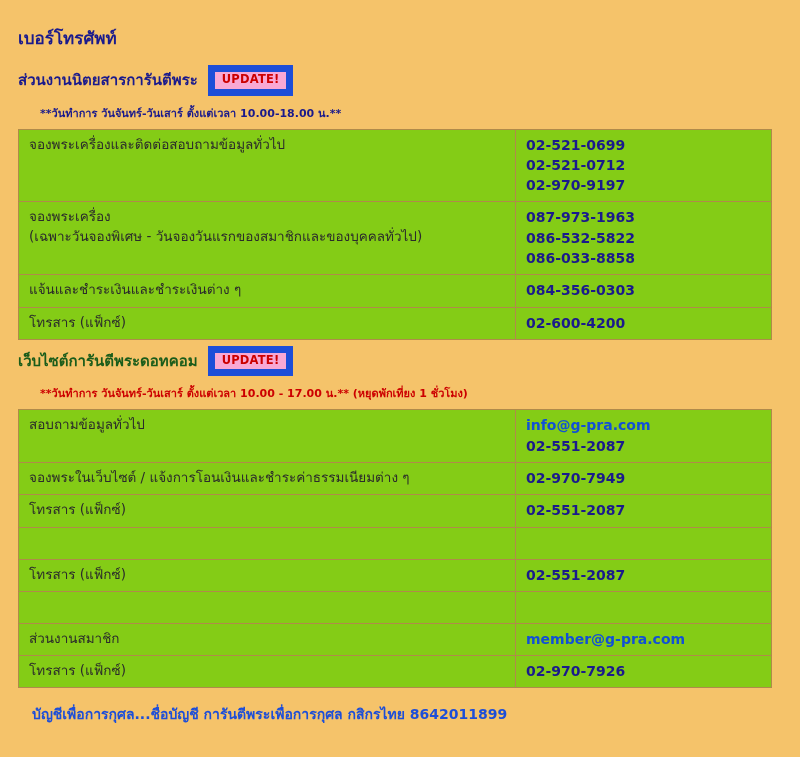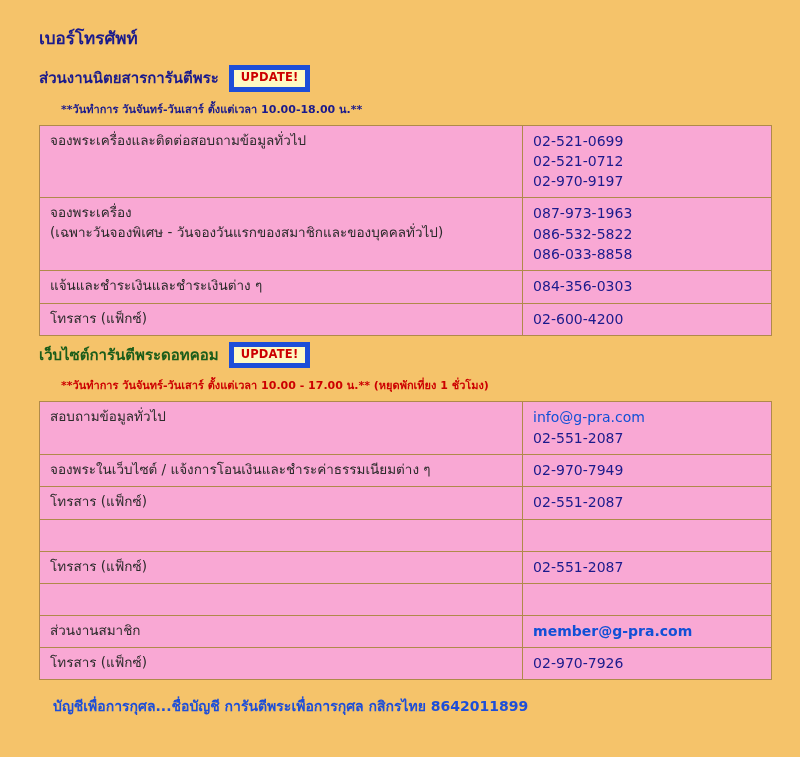--- a/index.html
+++ b/index.html
@@ -11,21 +11,21 @@
     height: 757px;
     background: #f5c36a;
     font-family: "DejaVu Sans", "Liberation Sans", sans-serif;
     overflow: hidden;
   }
   .page {
     position: relative;
     width: 800px;
     height: 533px;
     box-sizing: border-box;
-    padding: 20px 28px 10px 39px;
+    padding: 20px 28px 10px 18px;
   }
   .page-title {
     color: #1a1a8c;
     font-size: 17px;
     font-weight: bold;
     margin: 4px 0 14px 0;
   }
   .section-head {
     display: flex;
     align-items: center;
@@ -33,56 +33,56 @@
     margin: 0 0 6px 0;
   }
   .section-head .label {
     font-size: 15px;
     font-weight: bold;
   }
   .sec1 .label { color: #1a1a8c; }
   .sec2 .label { color: #1a5c1a; }
   .badge {
     display: inline-block;
-    background: #fef9c3;
+    background: #f9a8d4;
     color: #cc0000;
     font-size: 11.5px;
     font-weight: bold;
     letter-spacing: 0.2px;
     padding: 2px 7px 3px 7px;
-    border: 5px solid #1d4ed8;
+    border: 7px solid #1d4ed8;
     line-height: 1;
   }
   .hours {
     font-size: 11px;
     font-weight: bold;
     margin: 8px 0 7px 22px;
   }
   .hours.blue { color: #1a1a8c; }
   .hours.red { color: #cc0000; }
   table.contact {
     width: 100%;
     border-collapse: collapse;
-    background: #f9a8d4;
+    background: #84cc16;
     table-layout: fixed;
     margin-bottom: 6px;
   }
   table.contact col.c1 { width: 66%; }
   table.contact col.c2 { width: 34%; }
   table.contact td {
     border: 1px solid #b08a4a;
     padding: 5px 8px 6px 10px;
     font-size: 13.5px;
     color: #2b2b2b;
     vertical-align: top;
     line-height: 1.45;
   }
   table.contact td.num {
     color: #1a1a8c;
-    font-weight: normal;
+    font-weight: bold;
     font-size: 14px;
   }
   table.contact td.email {
     color: #1150d6;
     font-weight: bold;
     font-size: 14px;
   }
   table.contact td.blank {
     height: 20px;
   }

